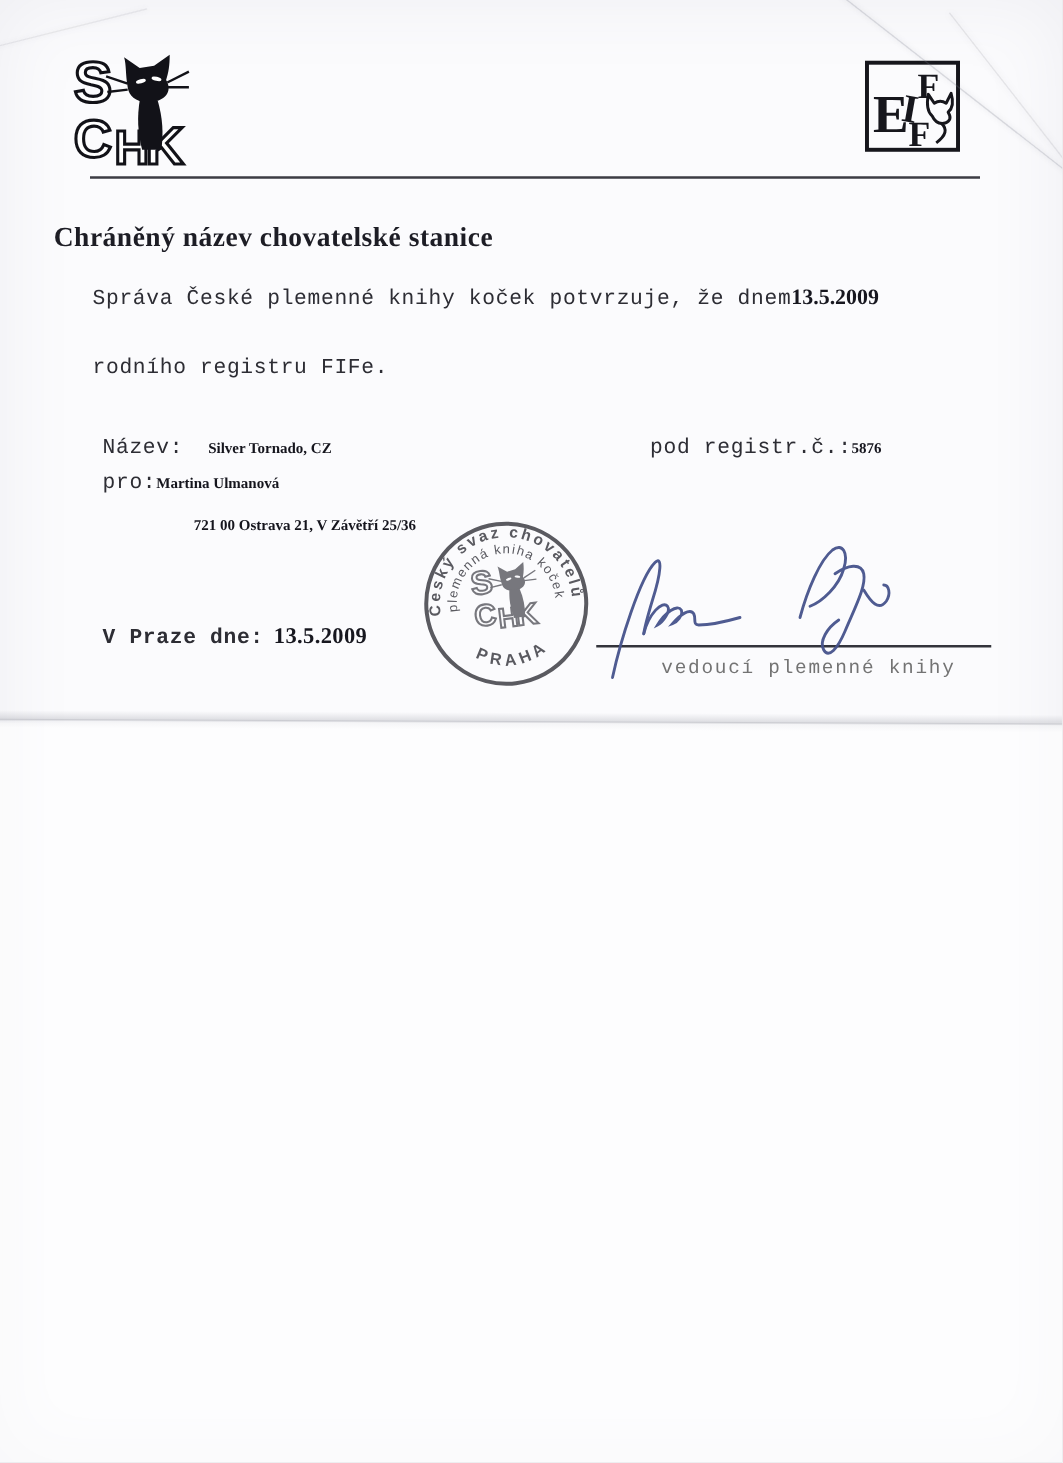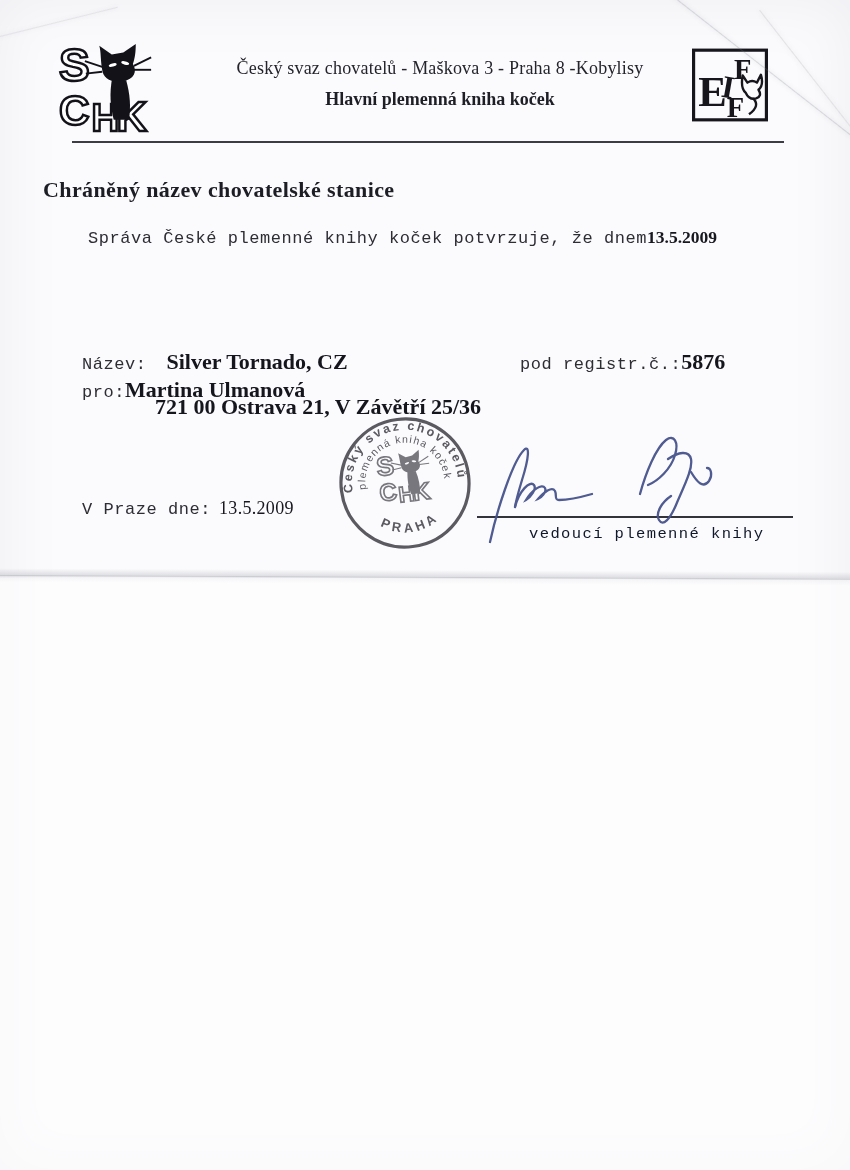--- a/index.html
+++ b/index.html
@@ -14,36 +14,36 @@
   .org-line{top:58px; left:150px; width:580px; text-align:center;
     font-size:18px; letter-spacing:.2px; color:#24242c;}
   .dept-line{top:89px; left:150px; width:580px; text-align:center;
     font-size:18px; font-weight:bold; color:#1e1e26;}
   .rule{top:141px; left:72px; width:712px; height:2px; background:#3c3c44;}
   
   .doc-title{top:177px; left:0; width:850px; text-align:left;
     font-size:22px; font-weight:bold; letter-spacing:.4px; color:#1d1d25;margin-left:43px;}
   
   .mono{font-family:"Liberation Mono", monospace; color:#2d2d34;}
-  .para{top:224px; left:88px; width:720px; font-size:17px; line-height:27.5px; letter-spacing:.55px;}
+  .para{top:224px; left:74px; width:720px; font-size:17px; line-height:27.5px; letter-spacing:.55px;}
   .para b{font-family:"Liberation Serif", serif; font-size:17.5px; letter-spacing:0; color:#17171f;}
   .field-label{font-size:17px; letter-spacing:.55px;}
-  .field-value{font-family:"Liberation Serif", serif; font-weight:bold; font-size:22px; color:#15151d; letter-spacing:0;}
+  .field-value{font-family:"Liberation Serif", serif; font-weight:bold; font-size:12px; color:#15151d; letter-spacing:0;}
   .row-nazev{top:349px; left:82px;}
   .row-reg{top:349px; left:520px;}
   .row-pro{top:377px; left:82px;}
-  .row-addr{top:394px; left:155px;}
+  .row-addr{top:413px; left:155px;}
   .val-offset{display:inline-block; margin-left:16px;}
   .val-offset-sm{display:inline-block; }
   .row-nazev .val-offset{margin-left:20px;}
   
-  .row-date{top:498px; left:82px;}
+  .row-date{top:498px; left:82px;font-weight:bold;}
   .date-val{font-family:"Liberation Serif", serif; font-size:18px; color:#17171f; letter-spacing:.3px; margin-left:8px;}
   .sig-line{top:516px; left:477px; width:316px; height:2px; background:#33343b;}
-  .sig-caption{top:525px; left:529px; font-size:15.5px; letter-spacing:1.4px; color:#0f172a;}
+  .sig-caption{top:525px; left:529px; font-size:15.5px; letter-spacing:1.4px; color:#737373;}
   .sig-svg{top:428px; left:472px; width:330px; height:122px; z-index:5;}
   
   .stamp{top:412px; left:334px; width:142px; height:142px;
     transform:rotate(-7deg); opacity:.88; mix-blend-mode:multiply; z-index:4;}
   
   .logo-left{top:42px; left:58px; width:96px; height:94px;}
   .logo-right{top:47px; left:690px; width:80px; height:76px;}
   
   .fold{top:570px; left:0; width:100%; height:14px; transform:rotate(.25deg);
     background:linear-gradient(to bottom, rgba(255,255,255,0) 0%, rgba(126,128,140,.22) 46%, rgba(126,128,140,.38) 52%, rgba(170,172,182,.10) 62%, rgba(255,255,255,0) 100%);}
@@ -74,22 +74,20 @@
         <line x1="46" y1="25" x2="28" y2="19"></line>
         <line x1="46" y1="30" x2="29" y2="32"></line>
         <line x1="79" y1="24" x2="97" y2="15"></line>
         <line x1="79" y1="28" x2="97" y2="28"></line>
       </g>
       <ellipse cx="57" cy="23" rx="4.2" ry="1.7" fill="#ffffff" transform="rotate(-14 57 23)"></ellipse>
       <ellipse cx="70" cy="21" rx="4.2" ry="1.7" fill="#ffffff" transform="rotate(14 70 21)"></ellipse>
     </g>
   </svg>
 
-  <div class="abs org-line">Český svaz chovatelů - Maškova 3 - Praha 8 -Kobylisy</div>
-  <div class="abs dept-line">Hlavní plemenná kniha koček</div>
 
   <svg class="abs logo-right" viewBox="0 0 100 96" aria-hidden="true">
     <rect x="4" y="4" width="92" height="88" fill="none" stroke="#16161c" stroke-width="4"></rect>
     <g font-family="Liberation Serif, serif" font-weight="bold" fill="#16161c">
       <text x="10" y="74" font-size="54">E</text>
       <text x="40" y="64" font-size="40" transform="rotate(10 48 50)">I</text>
       <text x="55" y="40" font-size="36">F</text>
       <text x="46" y="88" font-size="36">F</text>
     </g>
     <g fill="none" stroke="#16161c" stroke-width="3" stroke-linejoin="round">
@@ -98,20 +96,21 @@
     </g>
   </svg>
 
   <div class="abs rule"></div>
 
   <div class="abs doc-title">Chráněný název chovatelské stanice</div>
 
   <div class="abs mono para">
     <span>Správa České plemenné knihy koček potvrzuje, že dnem</span><b>13.5.2009</b><br>
     <br>
+    <span>rodního registru FIFe.</span>
   </div>
 
   <div class="abs mono field-label row-nazev">
     <span>Název:</span><span class="field-value val-offset">Silver Tornado, CZ</span>
   </div>
   <div class="abs mono field-label row-reg">
     <span>pod registr.č.:</span><span class="field-value val-offset-sm">5876</span>
   </div>
   <div class="abs mono field-label row-pro">
     <span>pro:</span><span class="field-value" style="">Martina Ulmanová</span>

